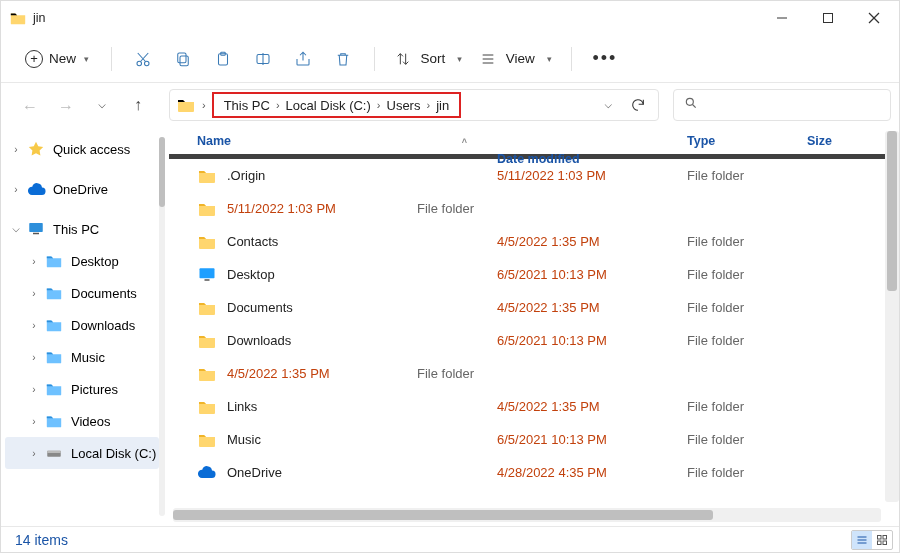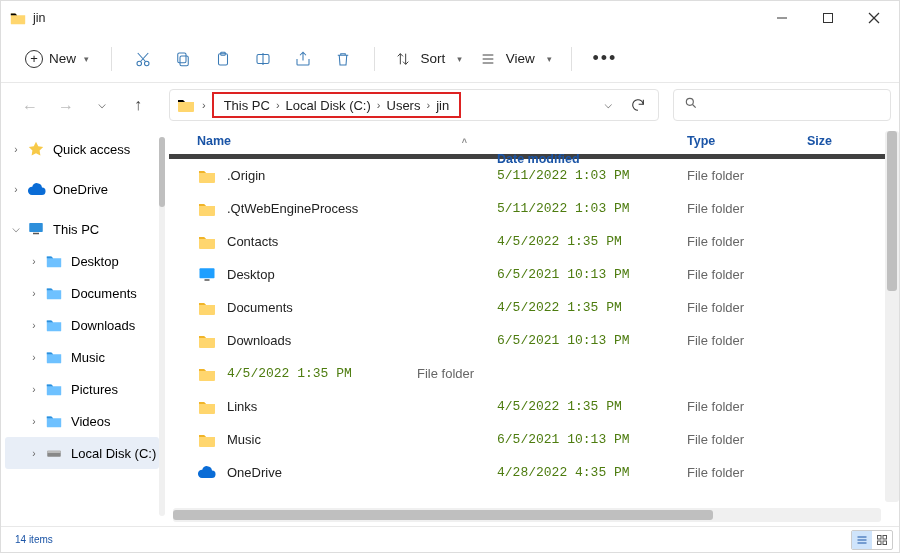--- a/index.html
+++ b/index.html
@@ -63,25 +63,25 @@
   .col-name { width: 300px; display: flex; align-items: center; gap: 8px; }
   .col-sort { font-size: 9px; color: #888; margin-left: auto; margin-right: 30px; }
   .col-date { width: 190px; margin-top: 36px; }
   .col-type { width: 120px; }
   .col-size { width: 44px; }
 
   .rows { flex: 1; overflow: hidden; padding-right: 18px; padding-bottom: 20px; }
   .row { display: flex; align-items: center; height: 33px; padding-left: 28px; font-size: 13px; color: #333; }
   .row .ic { width: 20px; height: 20px; margin-right: 10px; flex-shrink: 0; }
   .row .name { width: 270px; color: #222; }
-  .row .date { width: 190px; color: #4d7c0f; font-family: Liberation Mono, monospace; }
+  .row .date { width: 190px; color: #c2410c; }
   .row .type { width: 120px; color: #666; }
 
   
-  .status { height: 26px; border-top: 1px solid #e8e8e8; display: flex; align-items: center; padding: 0 6px 0 14px; font-size: 10px; color: #1a54a6; }
+  .status { height: 26px; border-top: 1px solid #e8e8e8; display: flex; align-items: center; padding: 0 6px 0 14px; font-size: 14px; color: #1a54a6; }
   .status .spacer { flex: 1; }
   .view-toggle { display: flex; border: 1px solid #ccc; border-radius: 2px; overflow: hidden; }
   .view-toggle div { width: 20px; height: 18px; display: flex; align-items: center; justify-content: center; }
   .view-toggle .active { background: #cfe4fb; }
 
   
   .folder-svg { fill: #ffd66e; }
 </style>
 </head>
 <body>
@@ -329,21 +329,20 @@
             </svg></span>
           <span class="name">.Origin</span>
           <span class="date">5/11/2022 1:03 PM</span>
           <span class="type">File folder</span>
         </div>
         <div class="row">
           <span class="ic"><svg viewBox="0 0 20 20" width="20" height="20">
               <path fill="#ffd66e" d="M2 5h5l2 2h9v9a1 1 0 0 1-1 1H3a1 1 0 0 1-1-1z"></path>
               <path fill="#f0b429" d="M2 5h5l2 2H2z"></path>
             </svg></span>
-          <span class="name">.QtWebEngineProcess</span>
           <span class="date">5/11/2022 1:03 PM</span>
           <span class="type">File folder</span>
         </div>
         <div class="row">
           <span class="ic"><svg viewBox="0 0 20 20" width="20" height="20">
               <path fill="#ffd66e" d="M2 5h5l2 2h9v9a1 1 0 0 1-1 1H3a1 1 0 0 1-1-1z"></path>
               <path fill="#f0b429" d="M2 5h5l2 2H2z"></path>
             </svg></span>
           <span class="name">Contacts</span>
           <span class="date">4/5/2022 1:35 PM</span>

